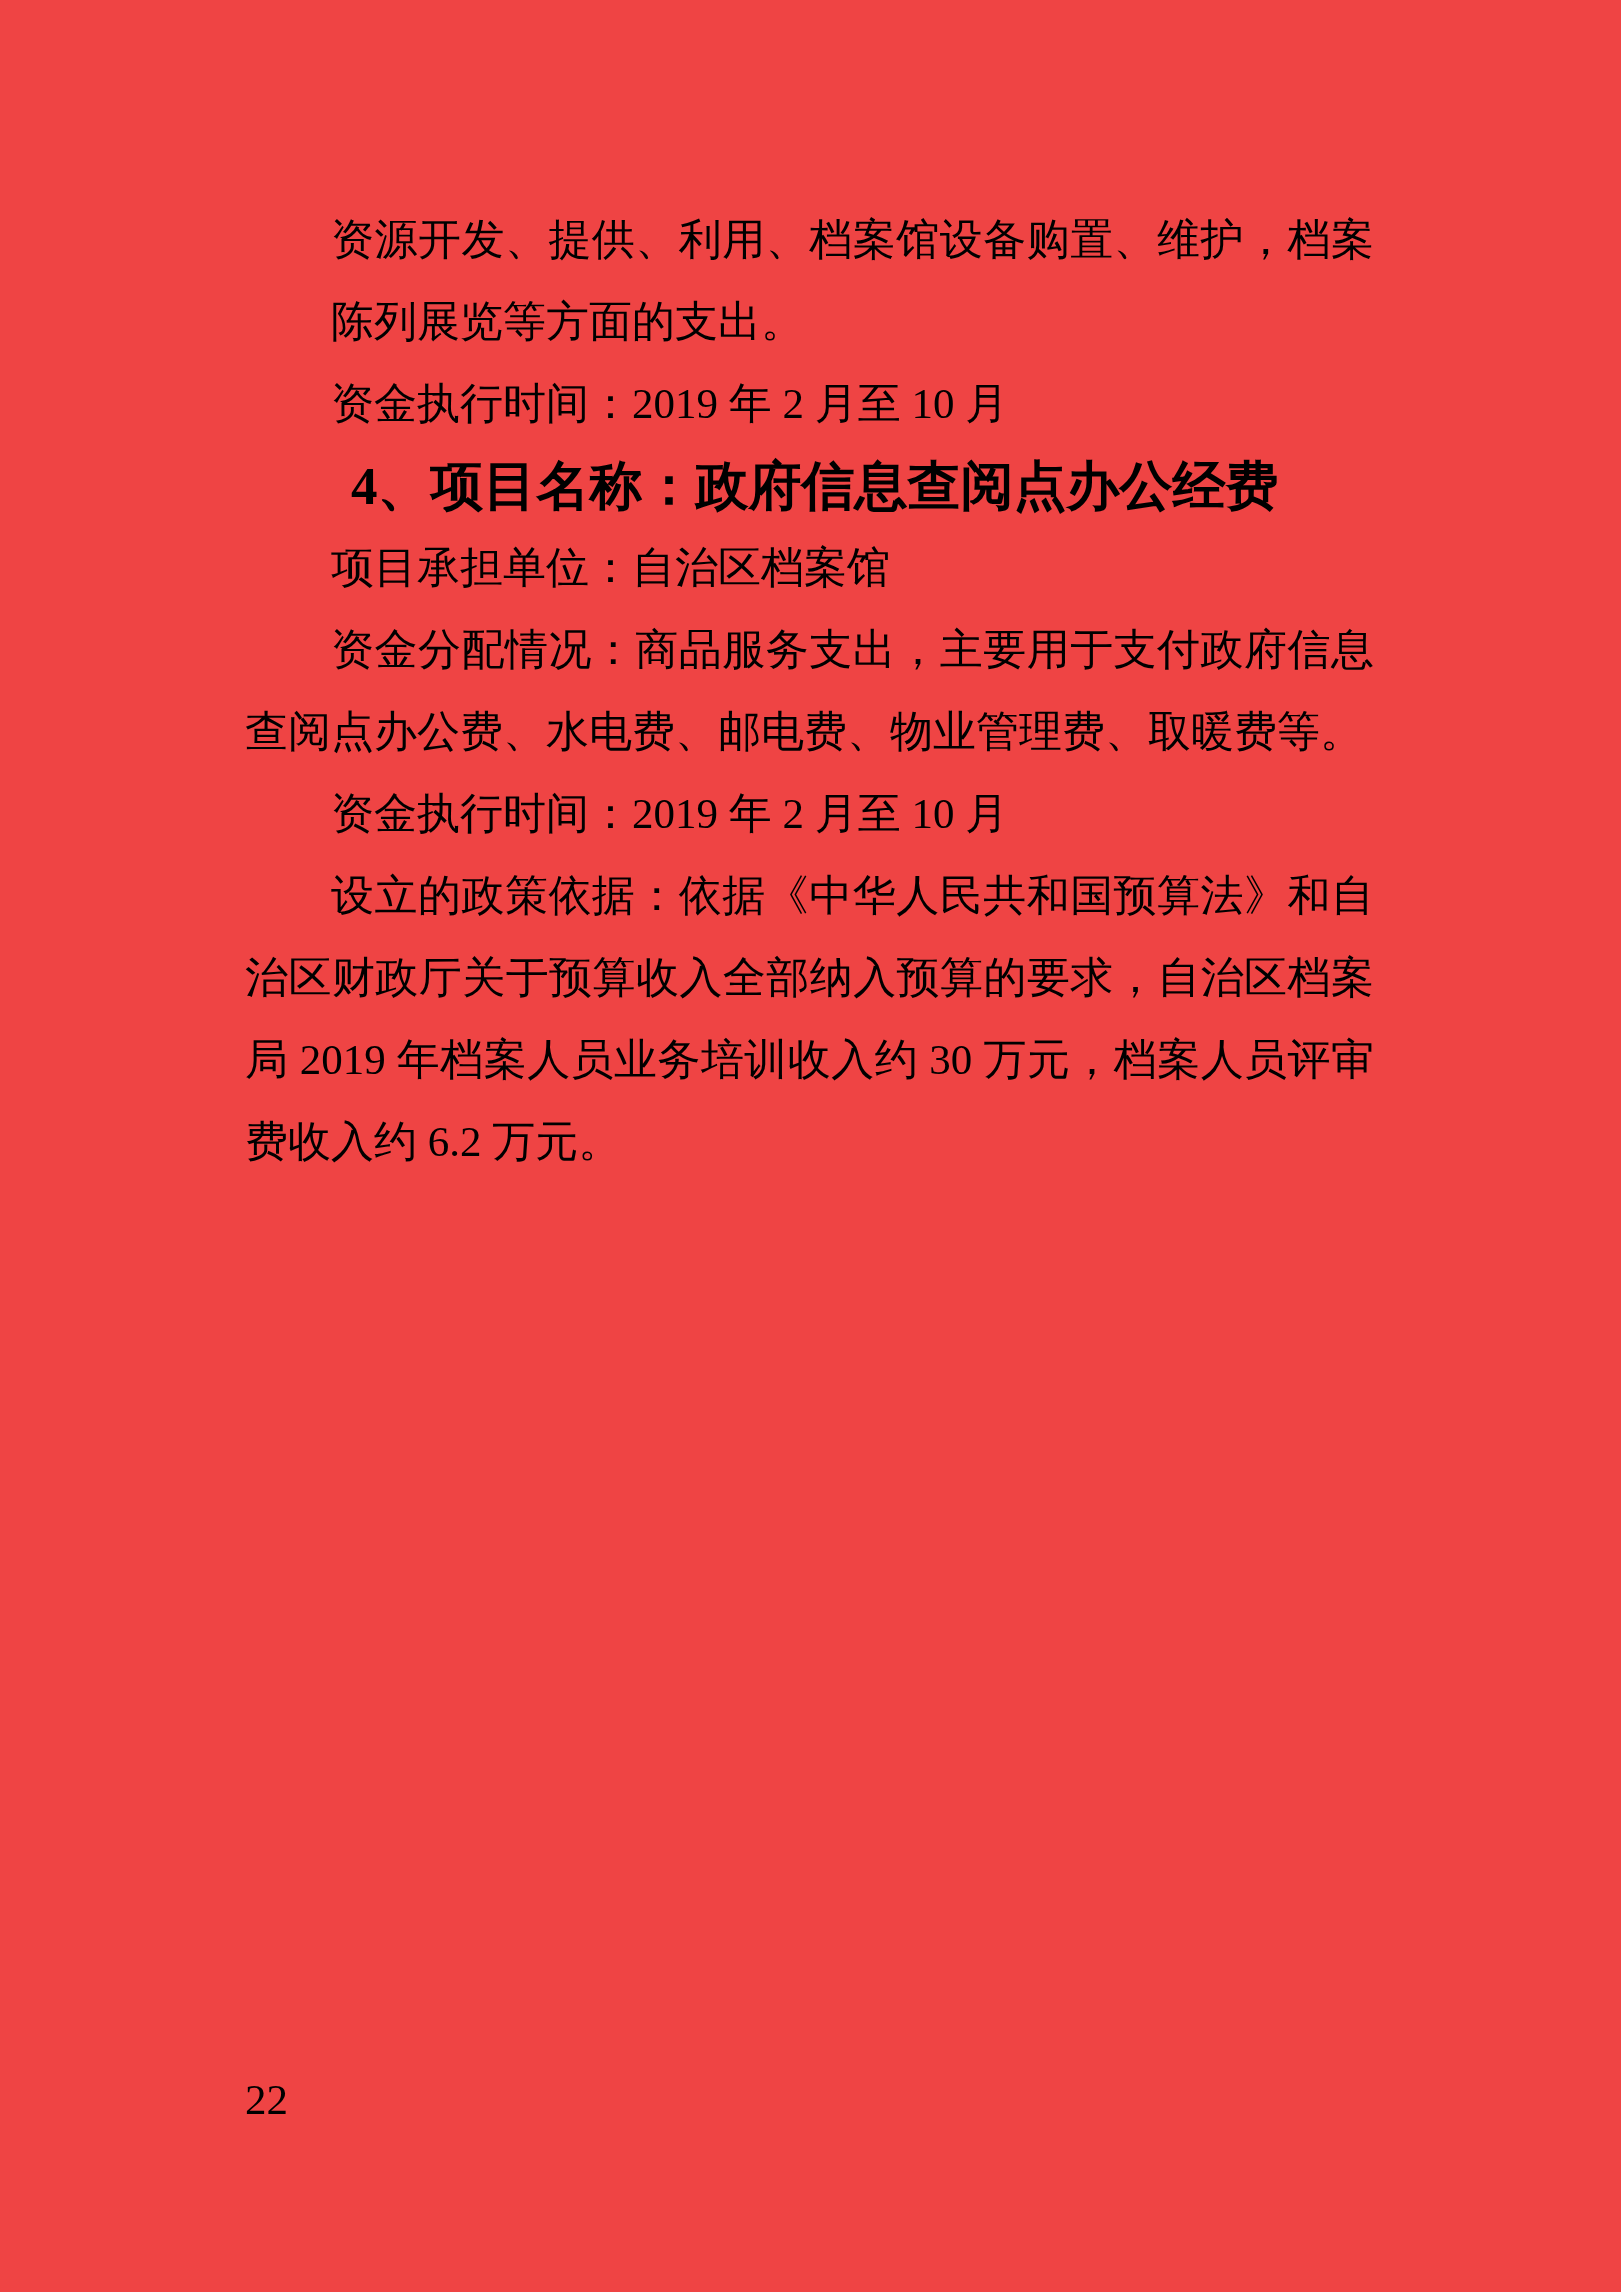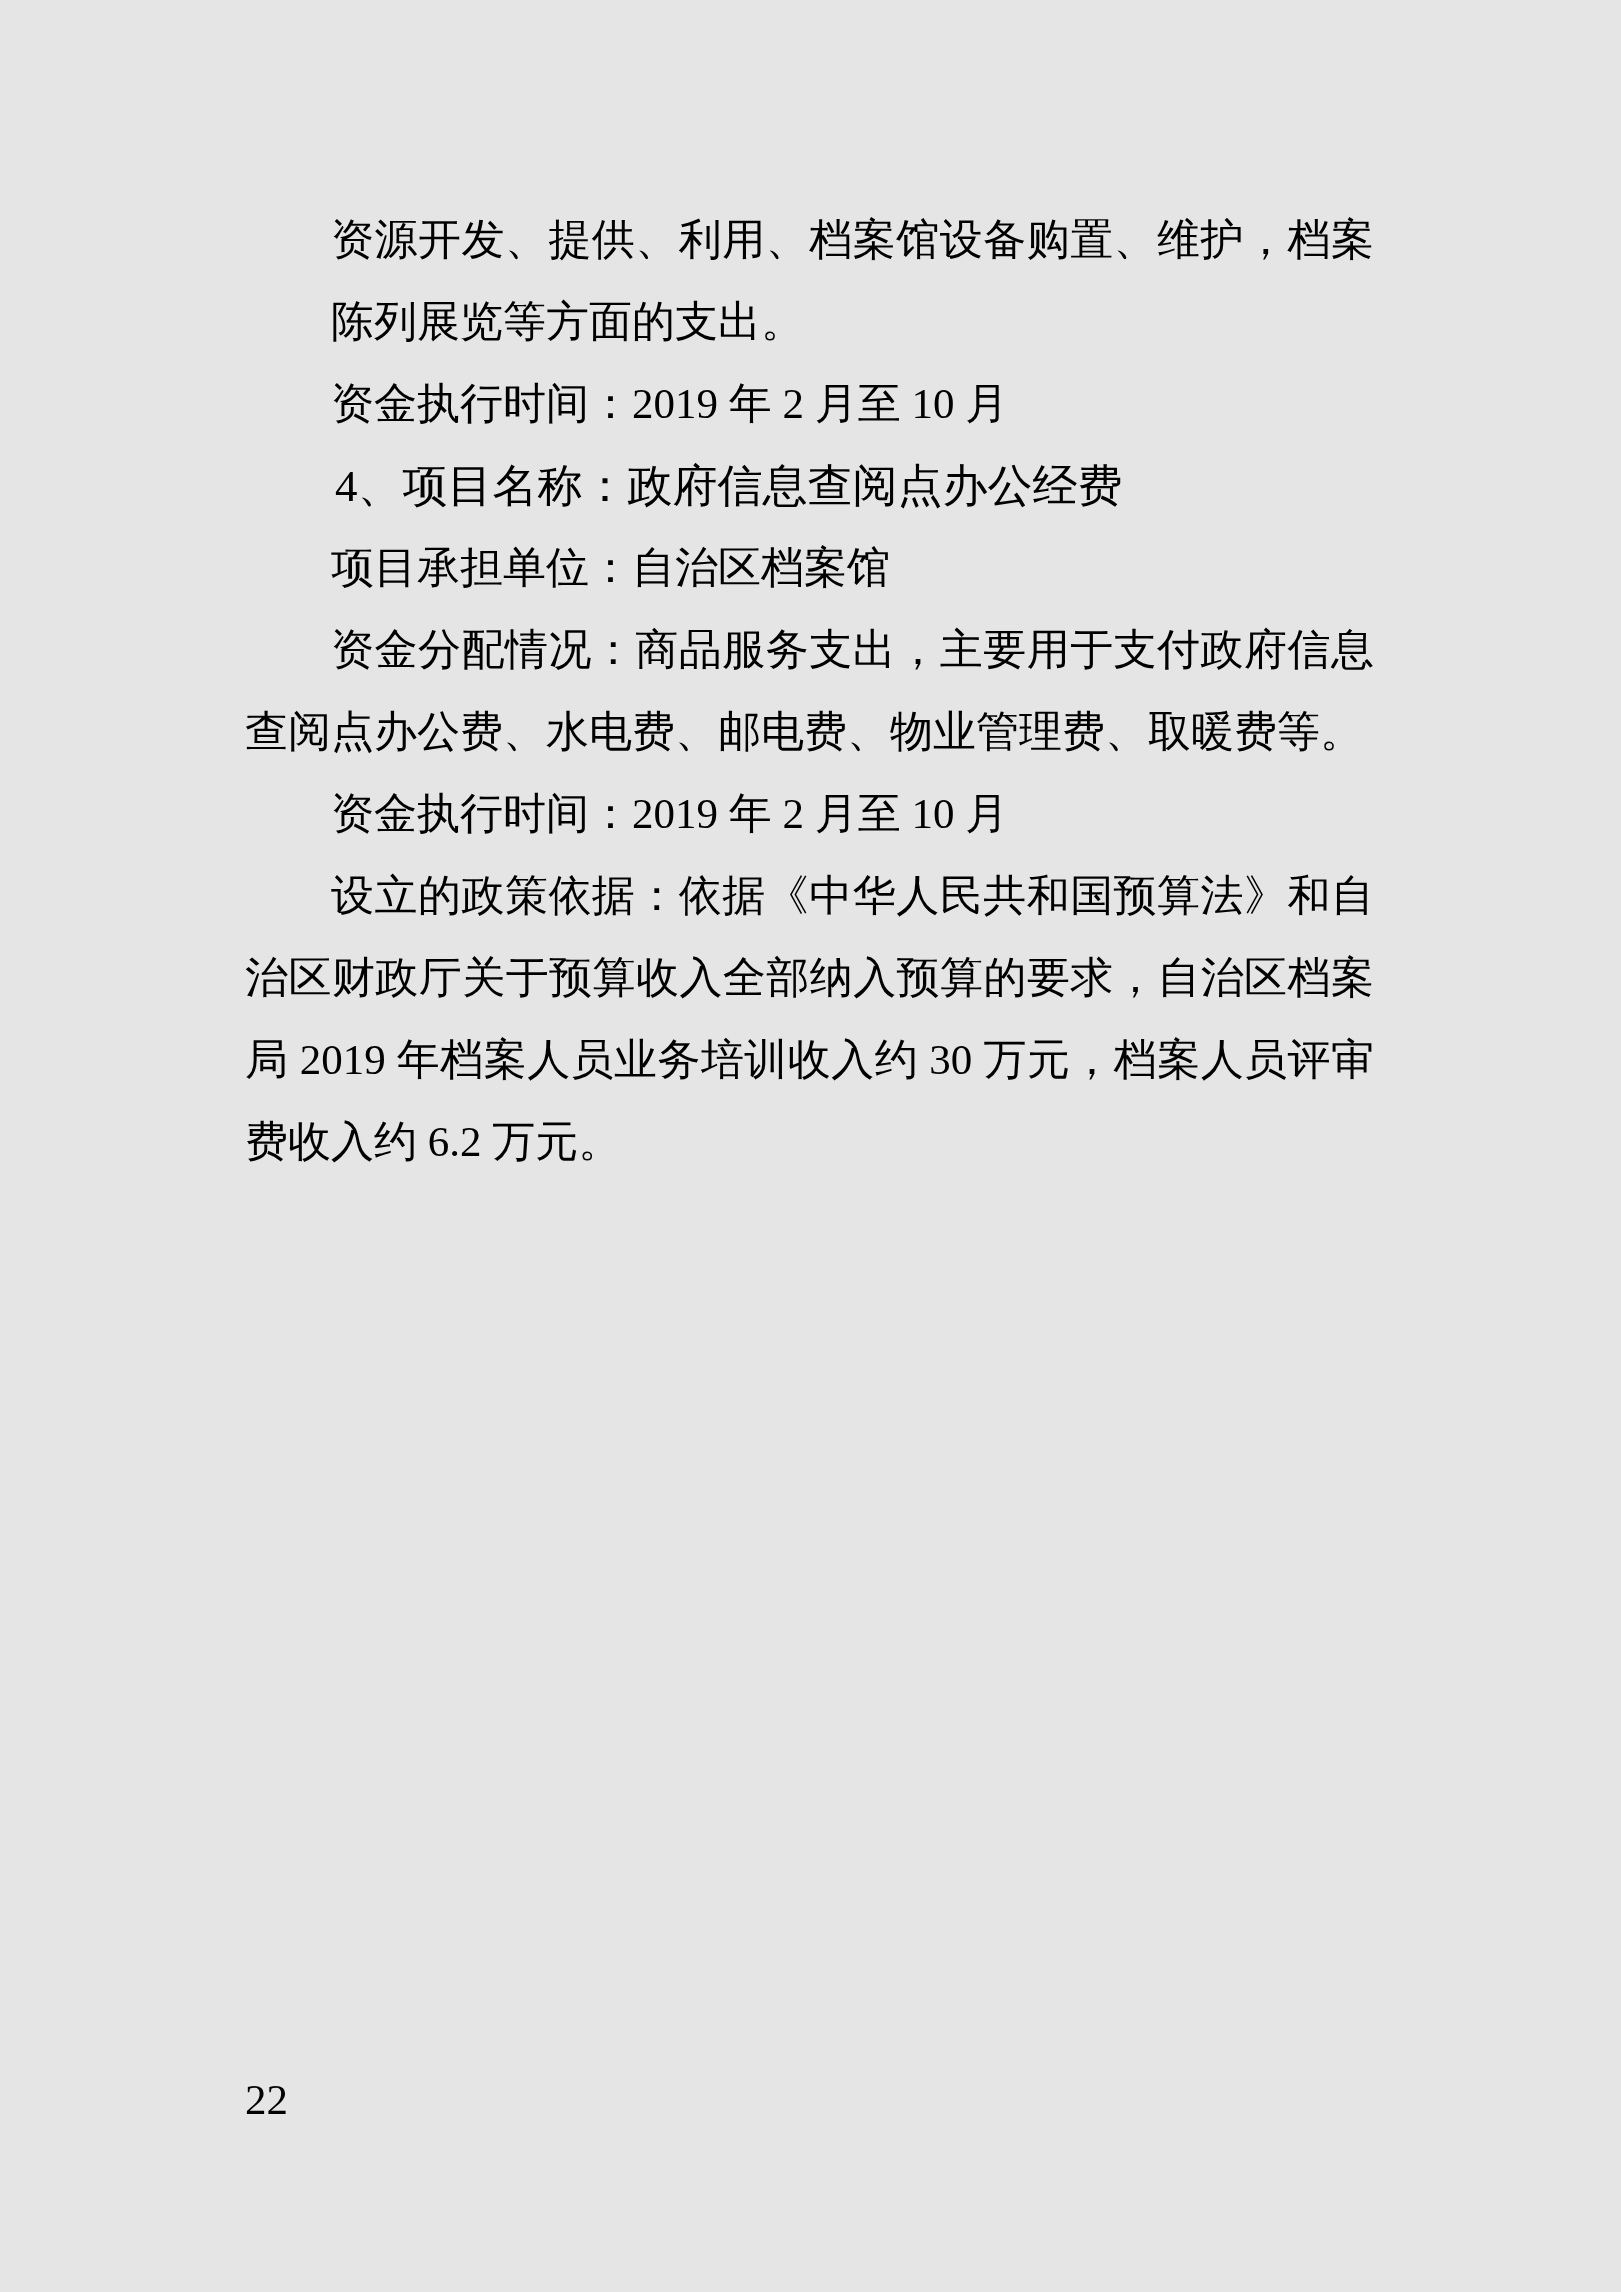--- a/index.html
+++ b/index.html
@@ -4,21 +4,21 @@
 <style>
   html, body {
     margin: 0;
     padding: 0;
     background: #ffffff;
   }
   .page {
     position: relative;
     width: 1621px;
     height: 2293px;
-    background: #e5e5e5;
+    background: #ef4444;
     color: #000000;
     font-family: "Liberation Serif", "DejaVu Serif", serif;
     overflow: hidden;
   }
   .content {
     position: absolute;
     left: 245px;
     top: 199px;
     width: 1129px;
     font-size: 43px;
@@ -29,22 +29,22 @@
     margin: 0;
     padding: 0;
     text-indent: 2em;
   }
   
   .para.cont {
     text-indent: 0;
     margin-left: 86px;
   }
   .para.heading {
-    font-weight: normal;
-    font-size: 45px;
+    font-weight: bold;
+    font-size: 53px;
   }
   .pagenum {
     position: absolute;
     left: 245px;
     top: 2076px;
     width: 1129px;
     text-align: left;
     font-size: 43px;
     line-height: 47px;
   }

